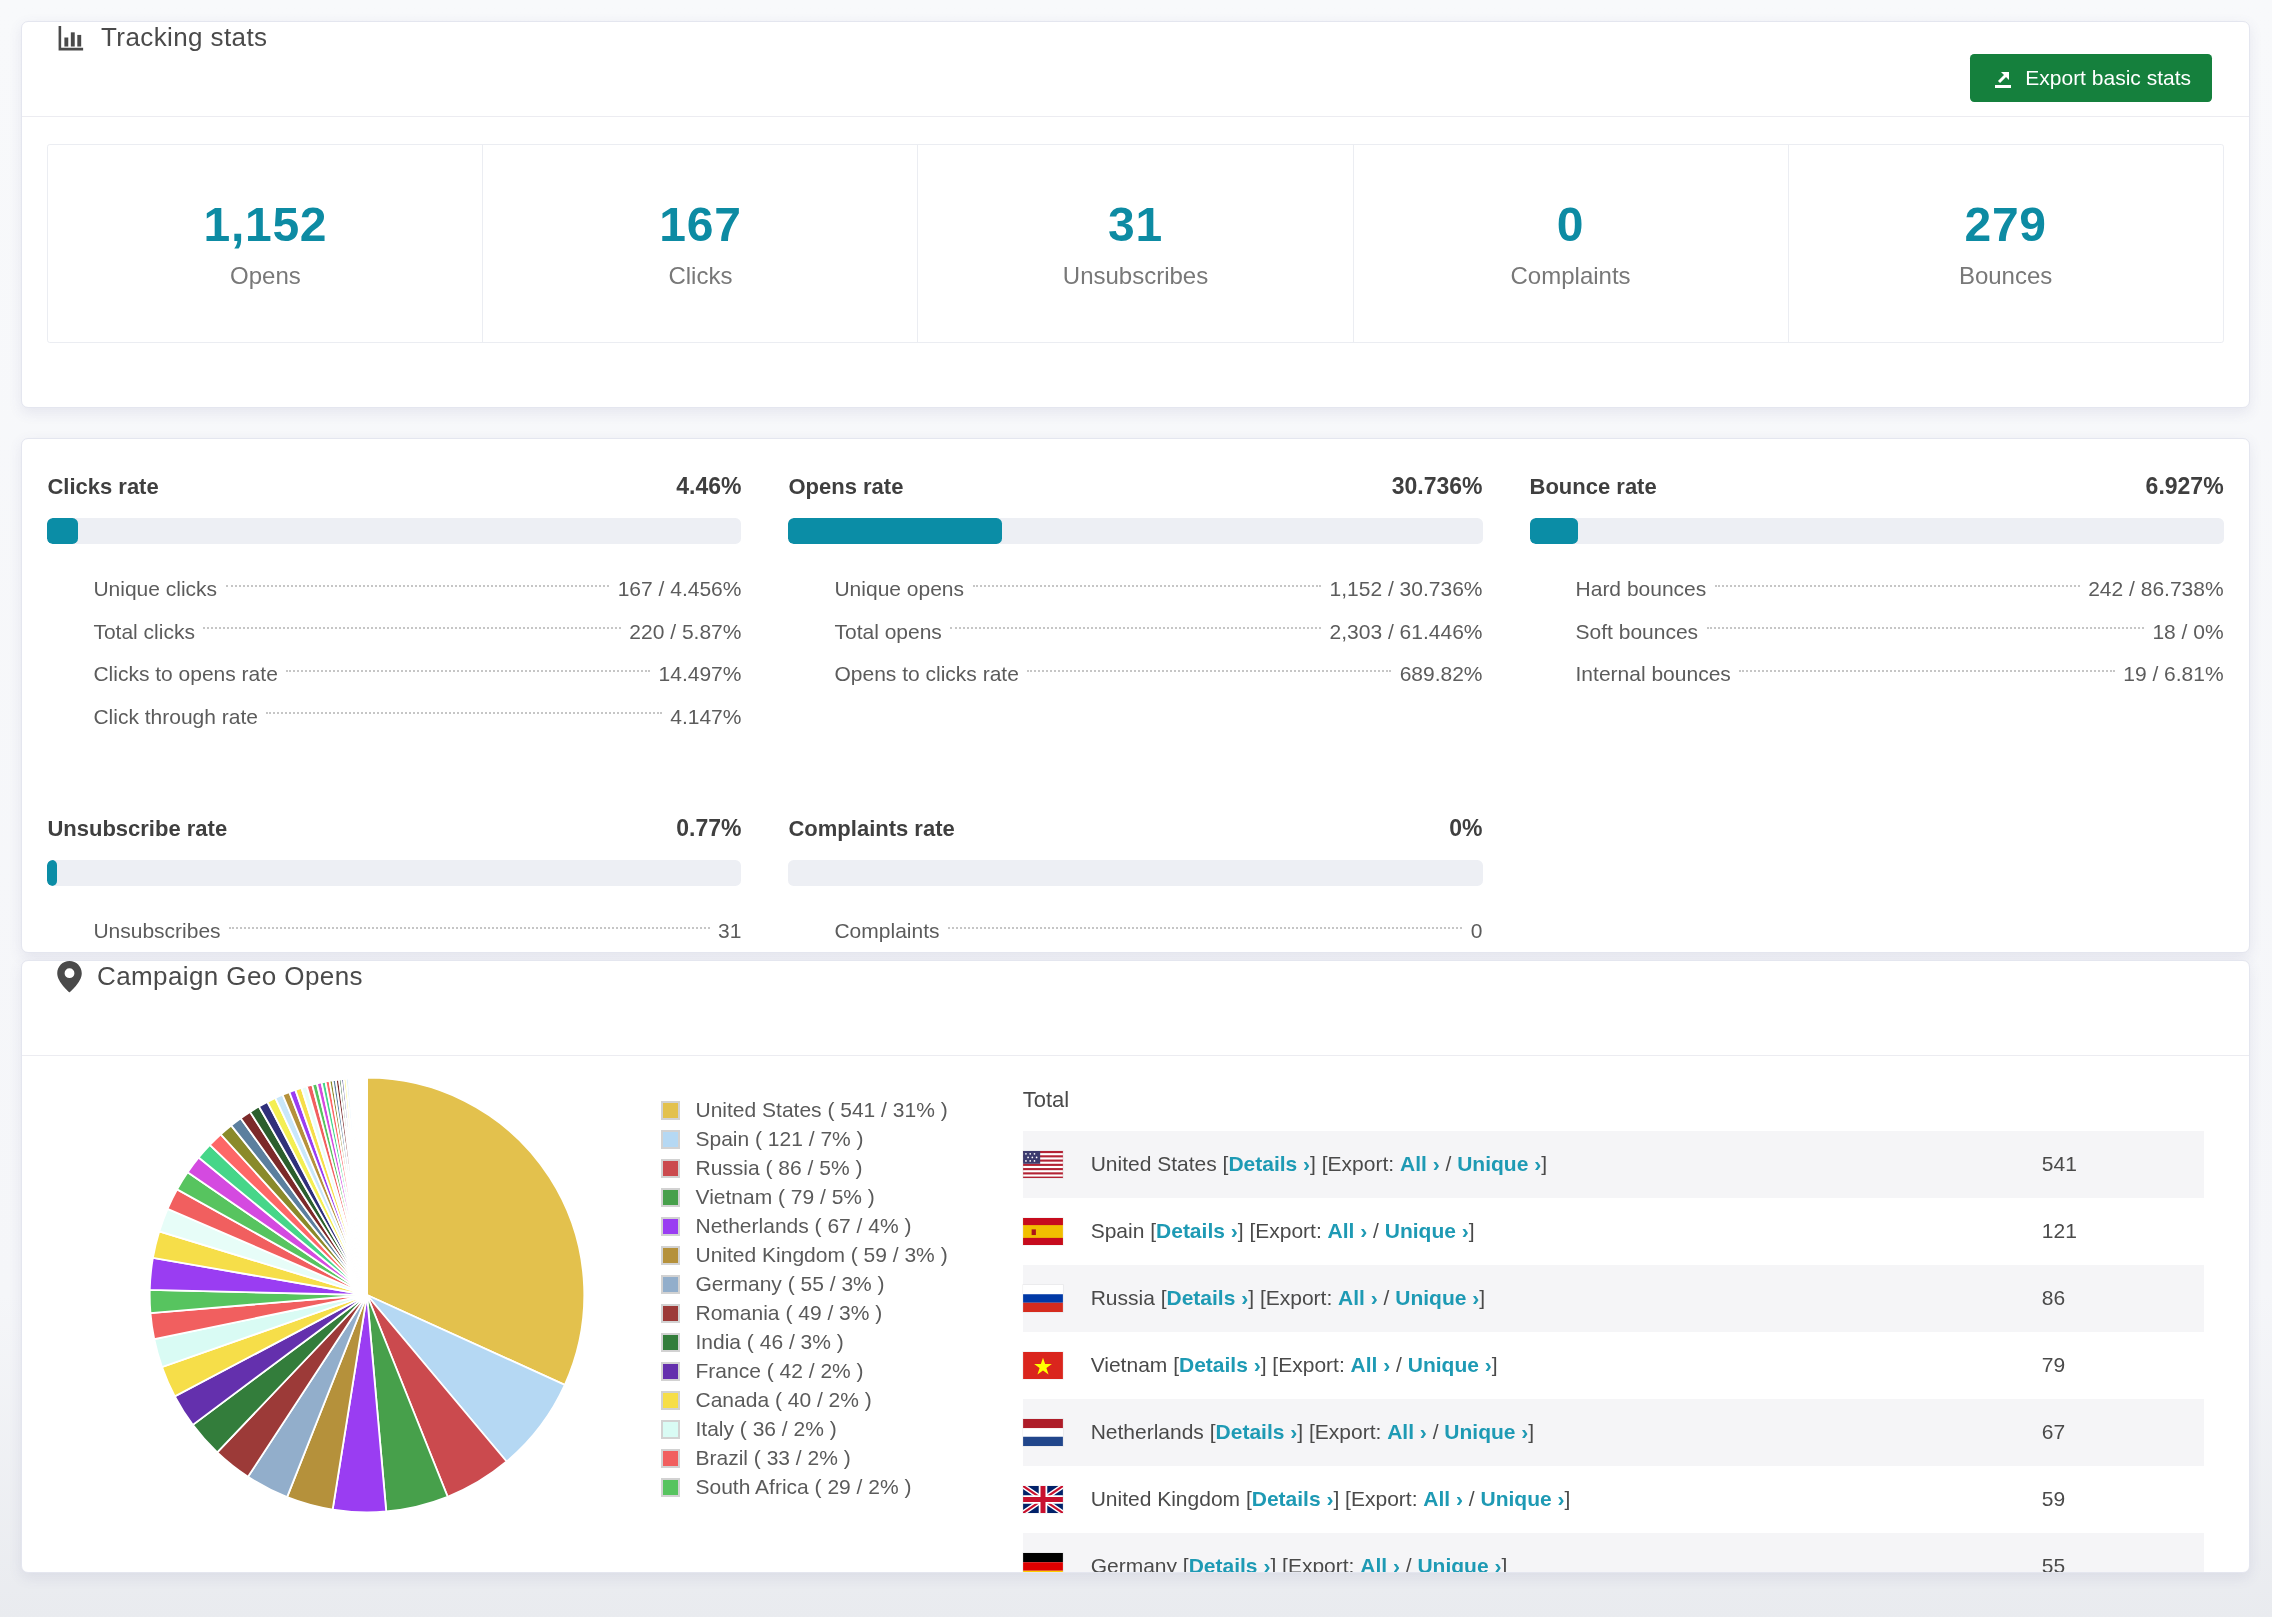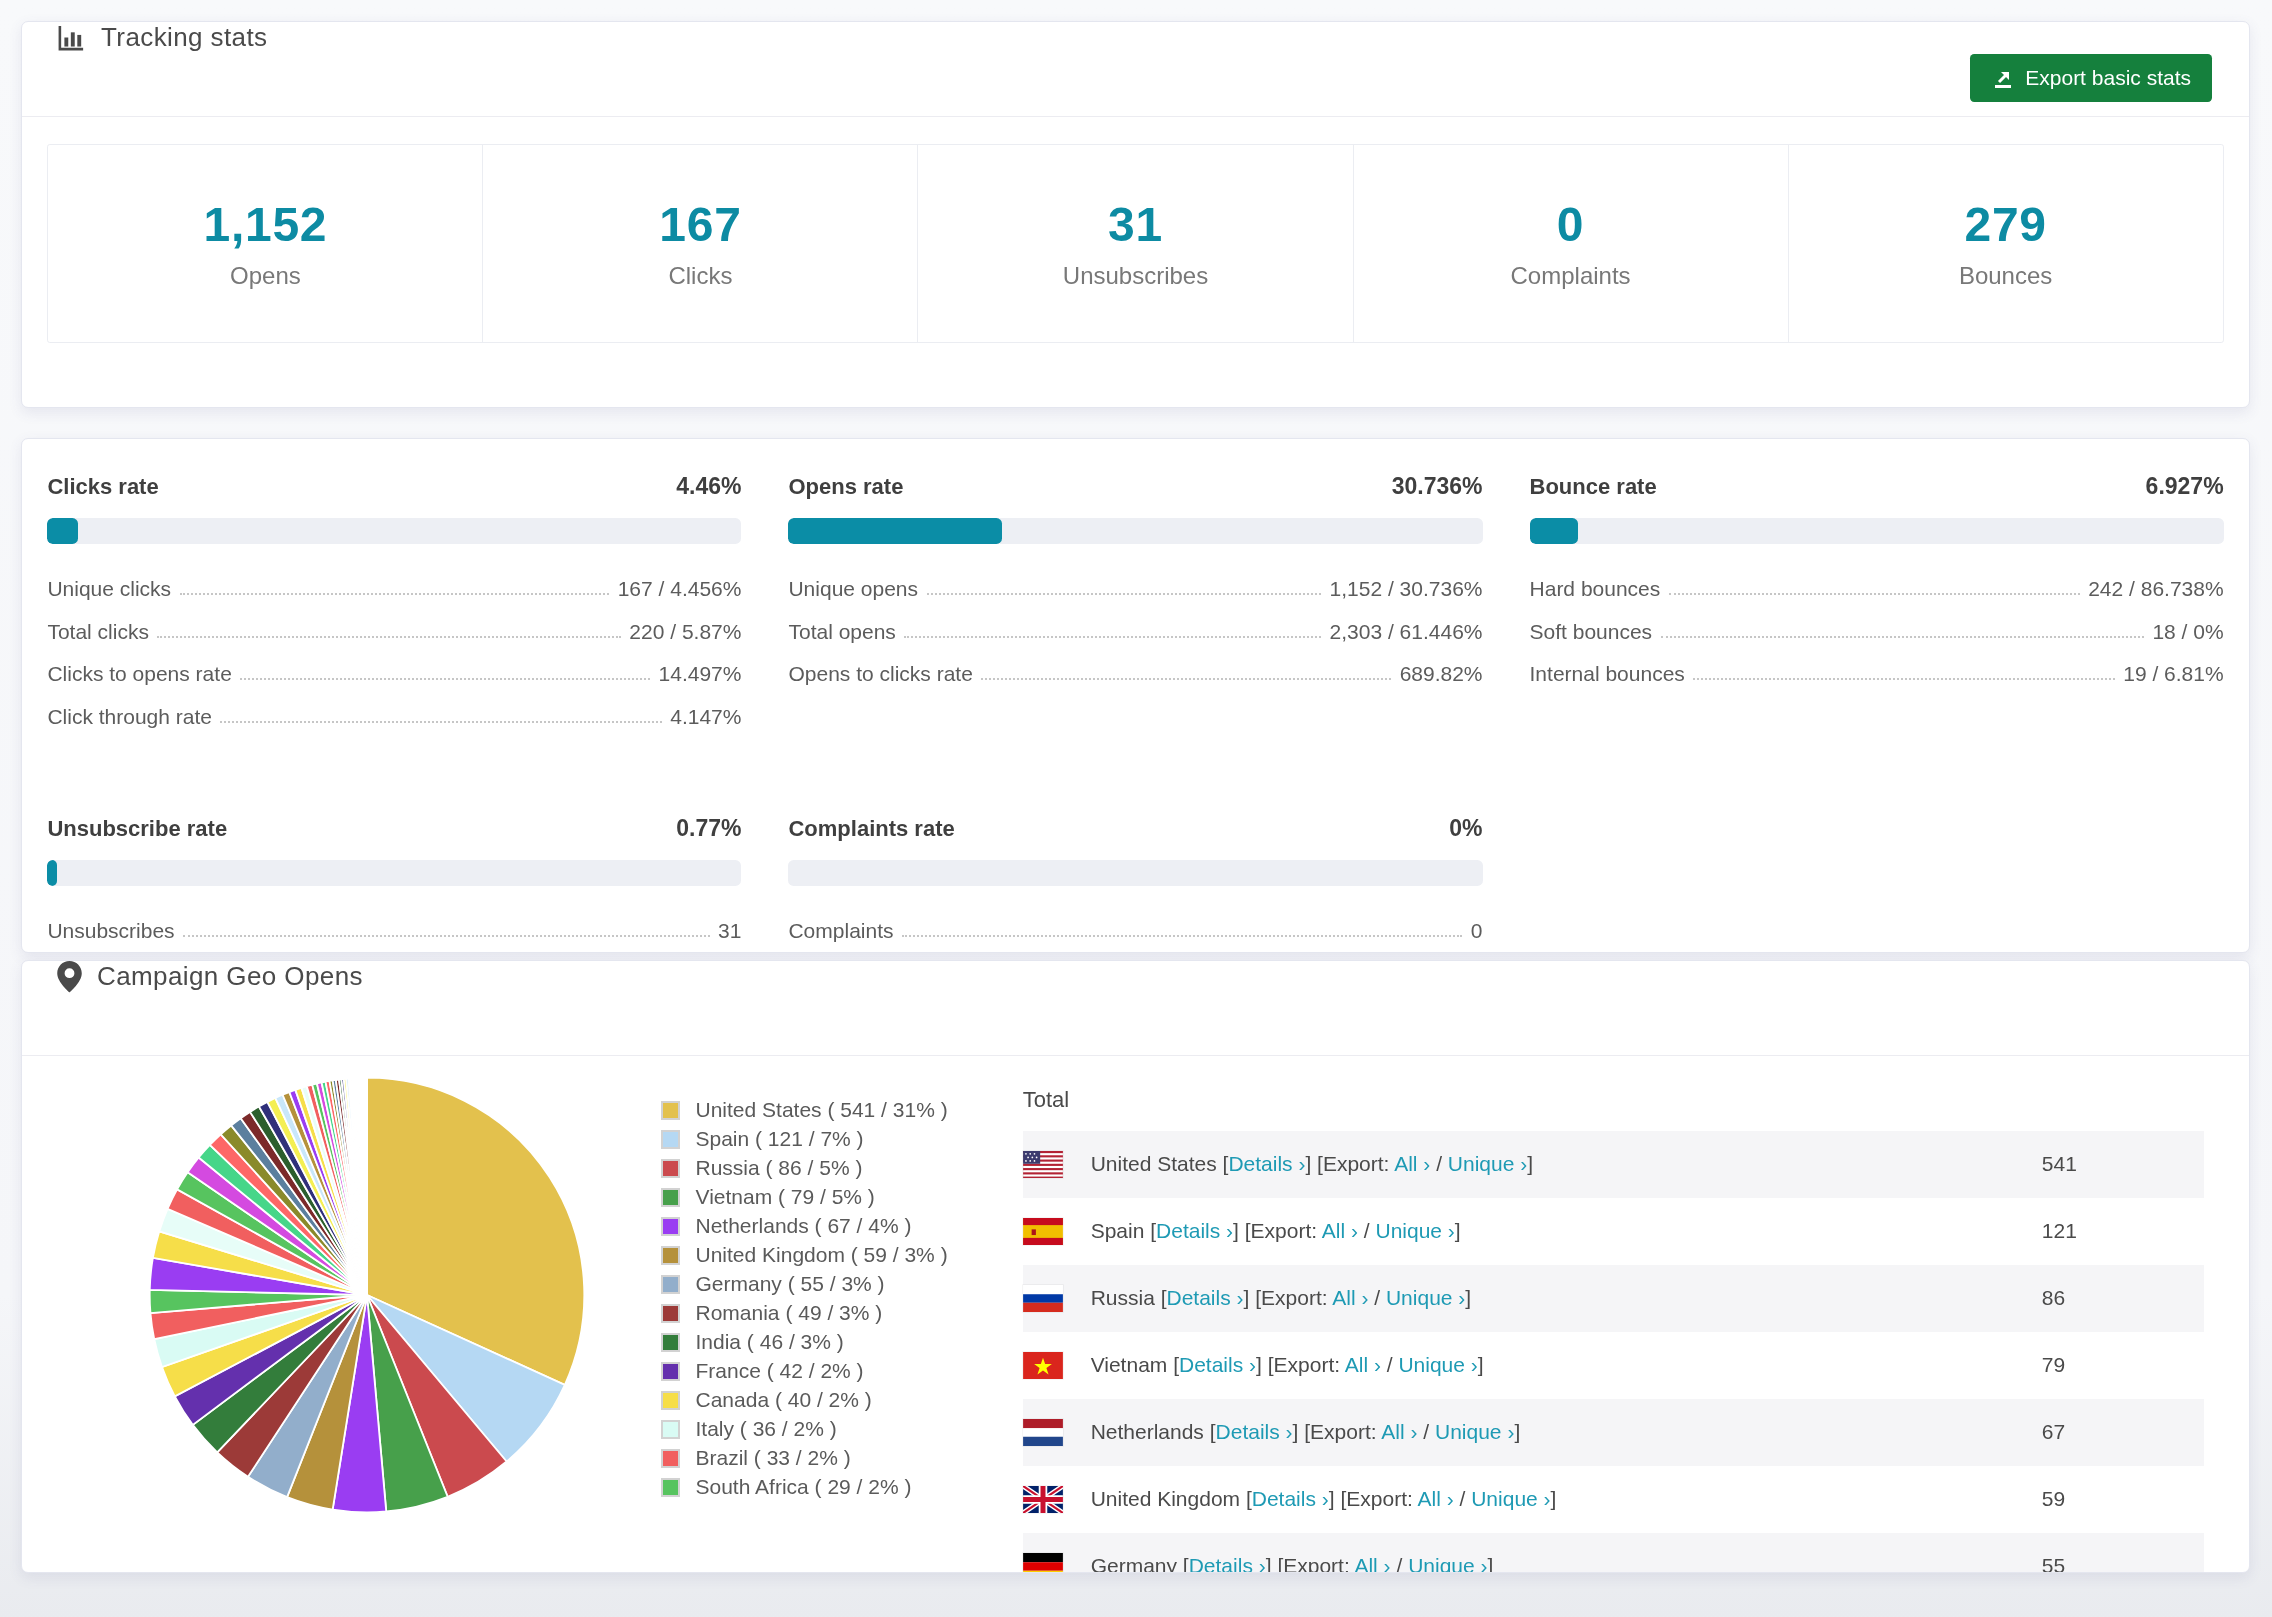--- a/index.html
+++ b/index.html
@@ -75,21 +75,21 @@
   .rate-title { font-size: 22px; font-weight: 700; color: #3f3f3f; }
   .rate-value { font-size: 23px; font-weight: 700; color: #3f3f3f; }
   .bar-track {
     margin: 18.4px 0 32px;
     height: 26px;
     background: #edeff4;
     border-radius: 5.6px;
     overflow: hidden;
   }
   .bar-fill { height: 100%; background: #0b8da6; border-radius: 5.6px; }
-  .kv-row { display: flex; align-items: flex-end; margin-bottom: 17px; font-size: 21px; color: #5c5c5c; line-height: 25.4px; }
+  .kv-row { display: flex; align-items: center; margin-bottom: 17px; font-size: 21px; color: #5c5c5c; line-height: 25.4px; margin-left: 46px; }
   .kv-row:last-child { margin-bottom: 0; }
   .kv-leader { flex: 1; border-bottom: 2.1px dotted #c6c6c6; margin: 0 8.5px 6.4px; }
   
   #card-geo { top: 960px; height: 613px; overflow: hidden; }
   #geo-body { display: flex; padding: 12.7px 22.6px 0 0; }
   #pie-wrap { margin: 0 0 0 119px; width: 452px; flex: 0 0 auto; }
   #legend { margin: 27px 0 0 68px; flex: 0 0 auto; list-style: none; }
   .legend-item { display: flex; align-items: center; height: 29px; font-size: 21px; color: #5a5a5a; white-space: nowrap; }
   .legend-swatch {
     width: 19px; height: 19px;
@@ -99,21 +99,21 @@
   }
   #geo-table { margin-left: 75px; flex: 1; min-width: 0; margin-right: 22.6px; }
   .t-header { display: flex; align-items: center; height: 62px; font-size: 22px; color: #4a4a4a; }
   .t-header .country-col { padding-left: 68px; }
   .t-row { display: flex; align-items: center; height: 67px; font-size: 21px; color: #4a4a4a; }
   .t-row.alt { background: #f5f5f7; }
   .country-col { flex: 1; display: flex; align-items: center; min-width: 0; }
   .total-col { flex: 0 0 162px; }
   .flag { width: 40px; height: 27px; margin-right: 28px; flex: 0 0 auto; display: inline-flex; box-shadow: 0 0 0 0.7px rgba(0,0,0,0.06); }
   .flag svg { width: 100%; height: 100%; display: block; }
-  .geo-link { color: #1e9ab4; text-decoration: none; cursor: pointer; }
+  .geo-link { color: #1e9ab4; text-decoration: none; cursor: pointer; font-weight: bold; }
   .bracket { color: #4a4a4a; }
 </style>
 </head>
 <body>
 
 <div class="card" id="card-tracking">
   <div class="card-header">
     <span class="hdr-icon">
       <svg width="31" height="31" viewBox="0 0 24 24">
           <path d="M3 3v18h18" fill="none" stroke="#4a4a4a" stroke-width="2"></path>

